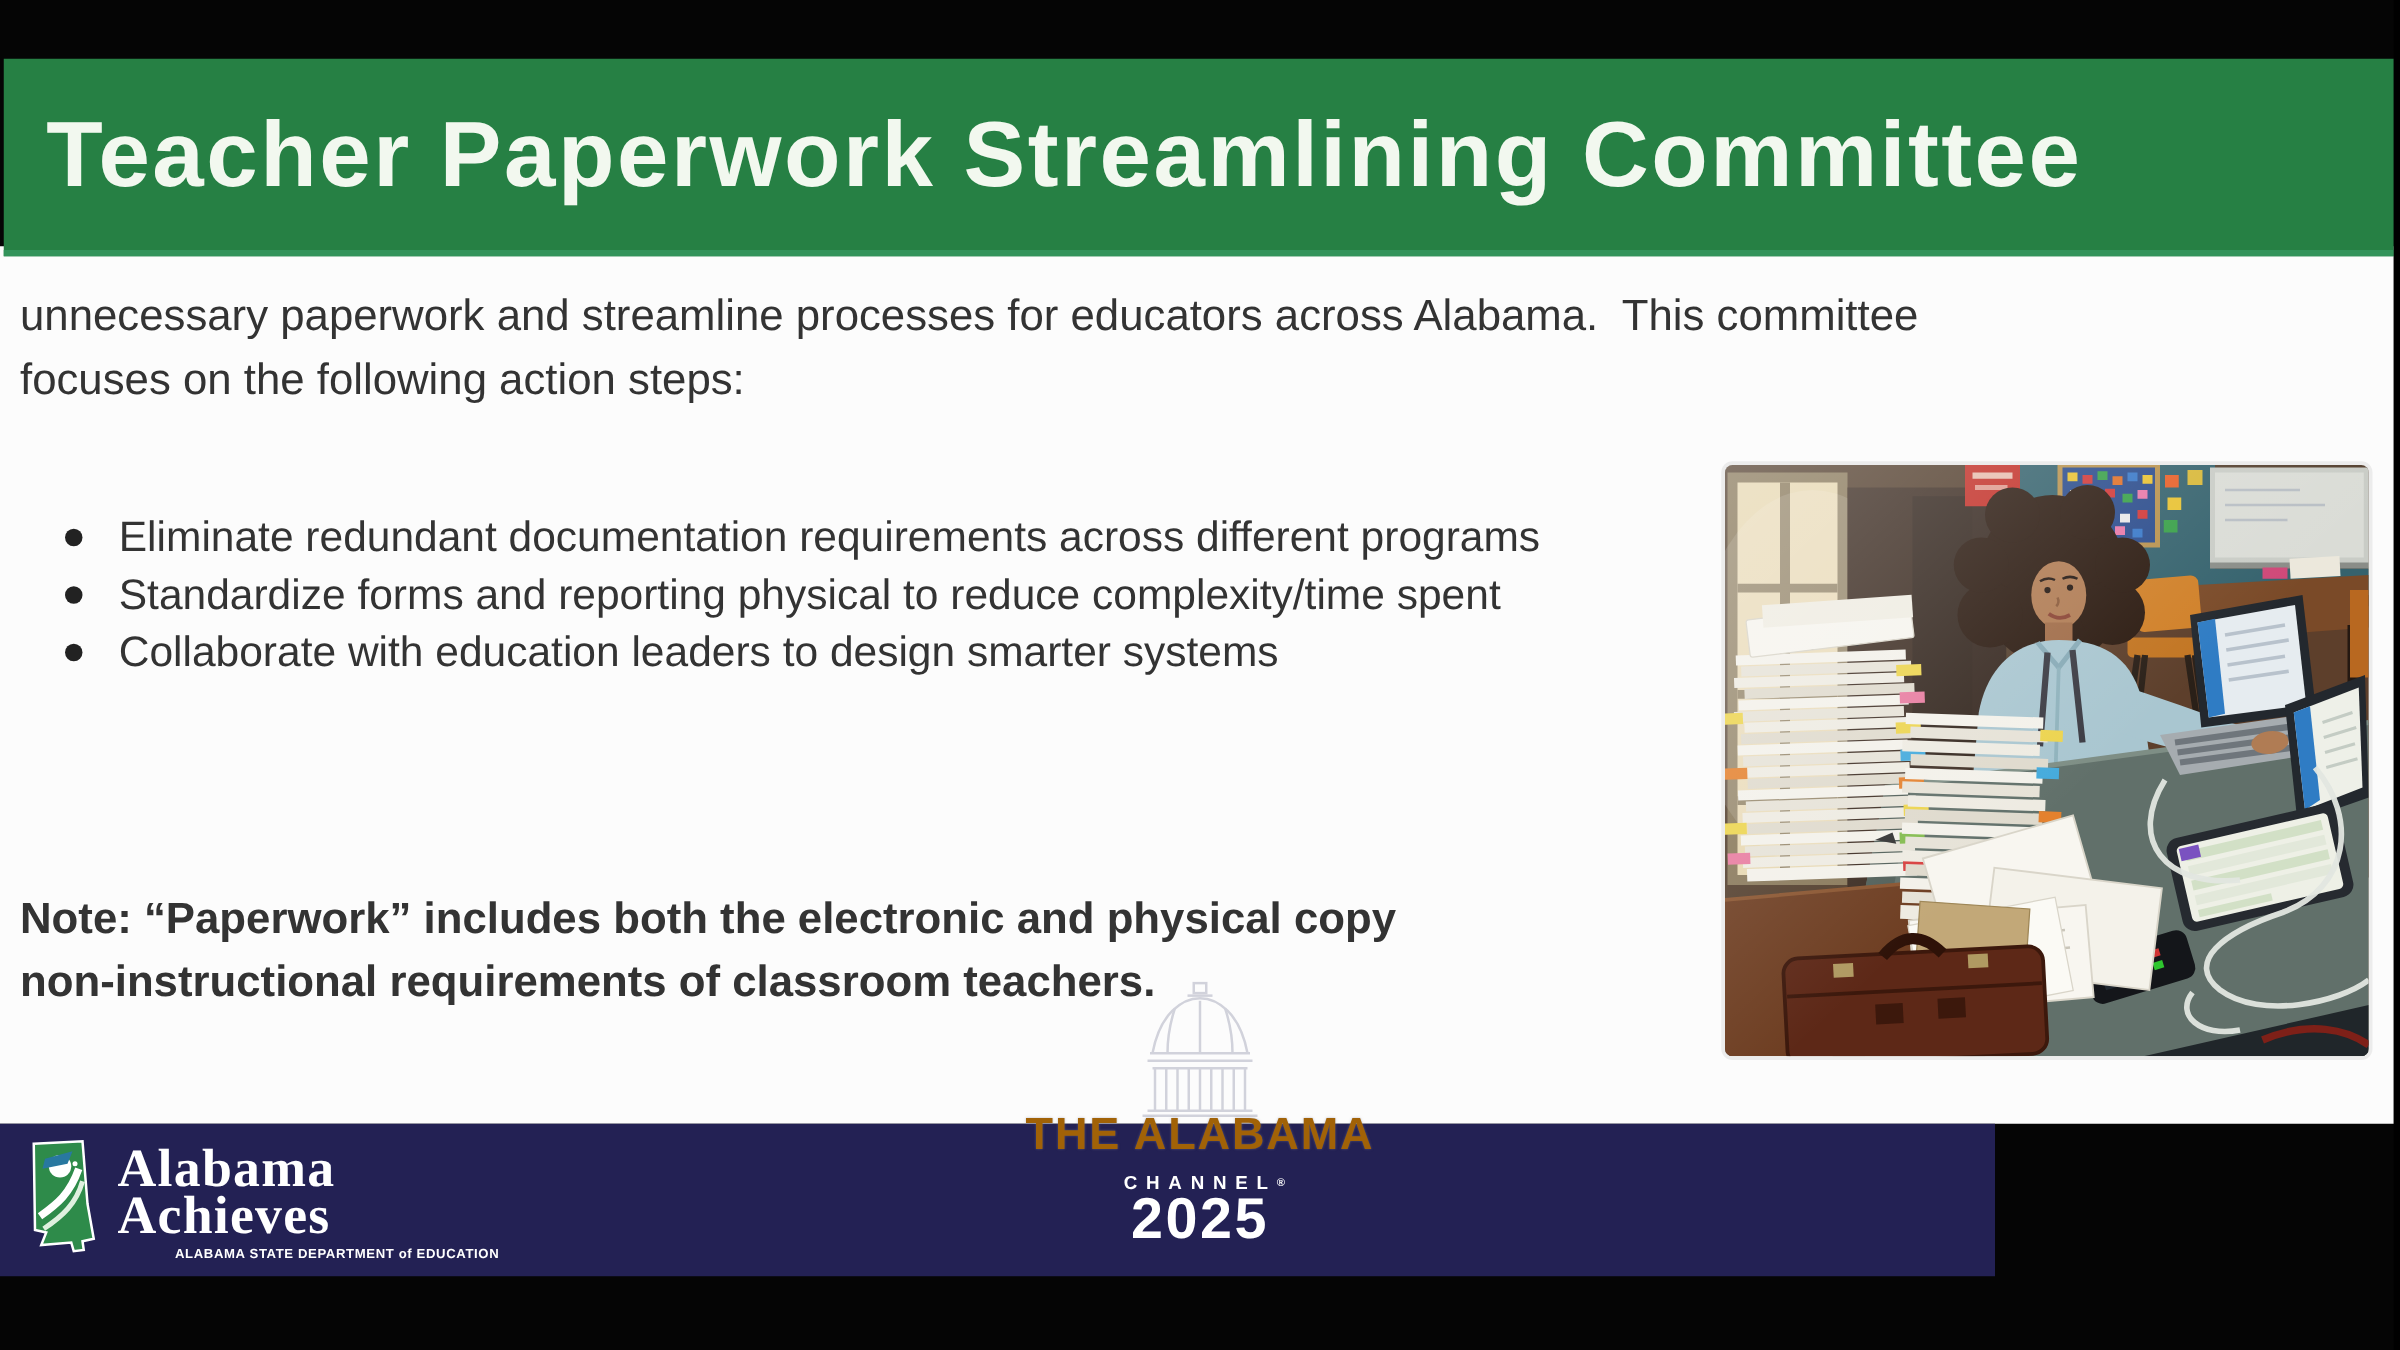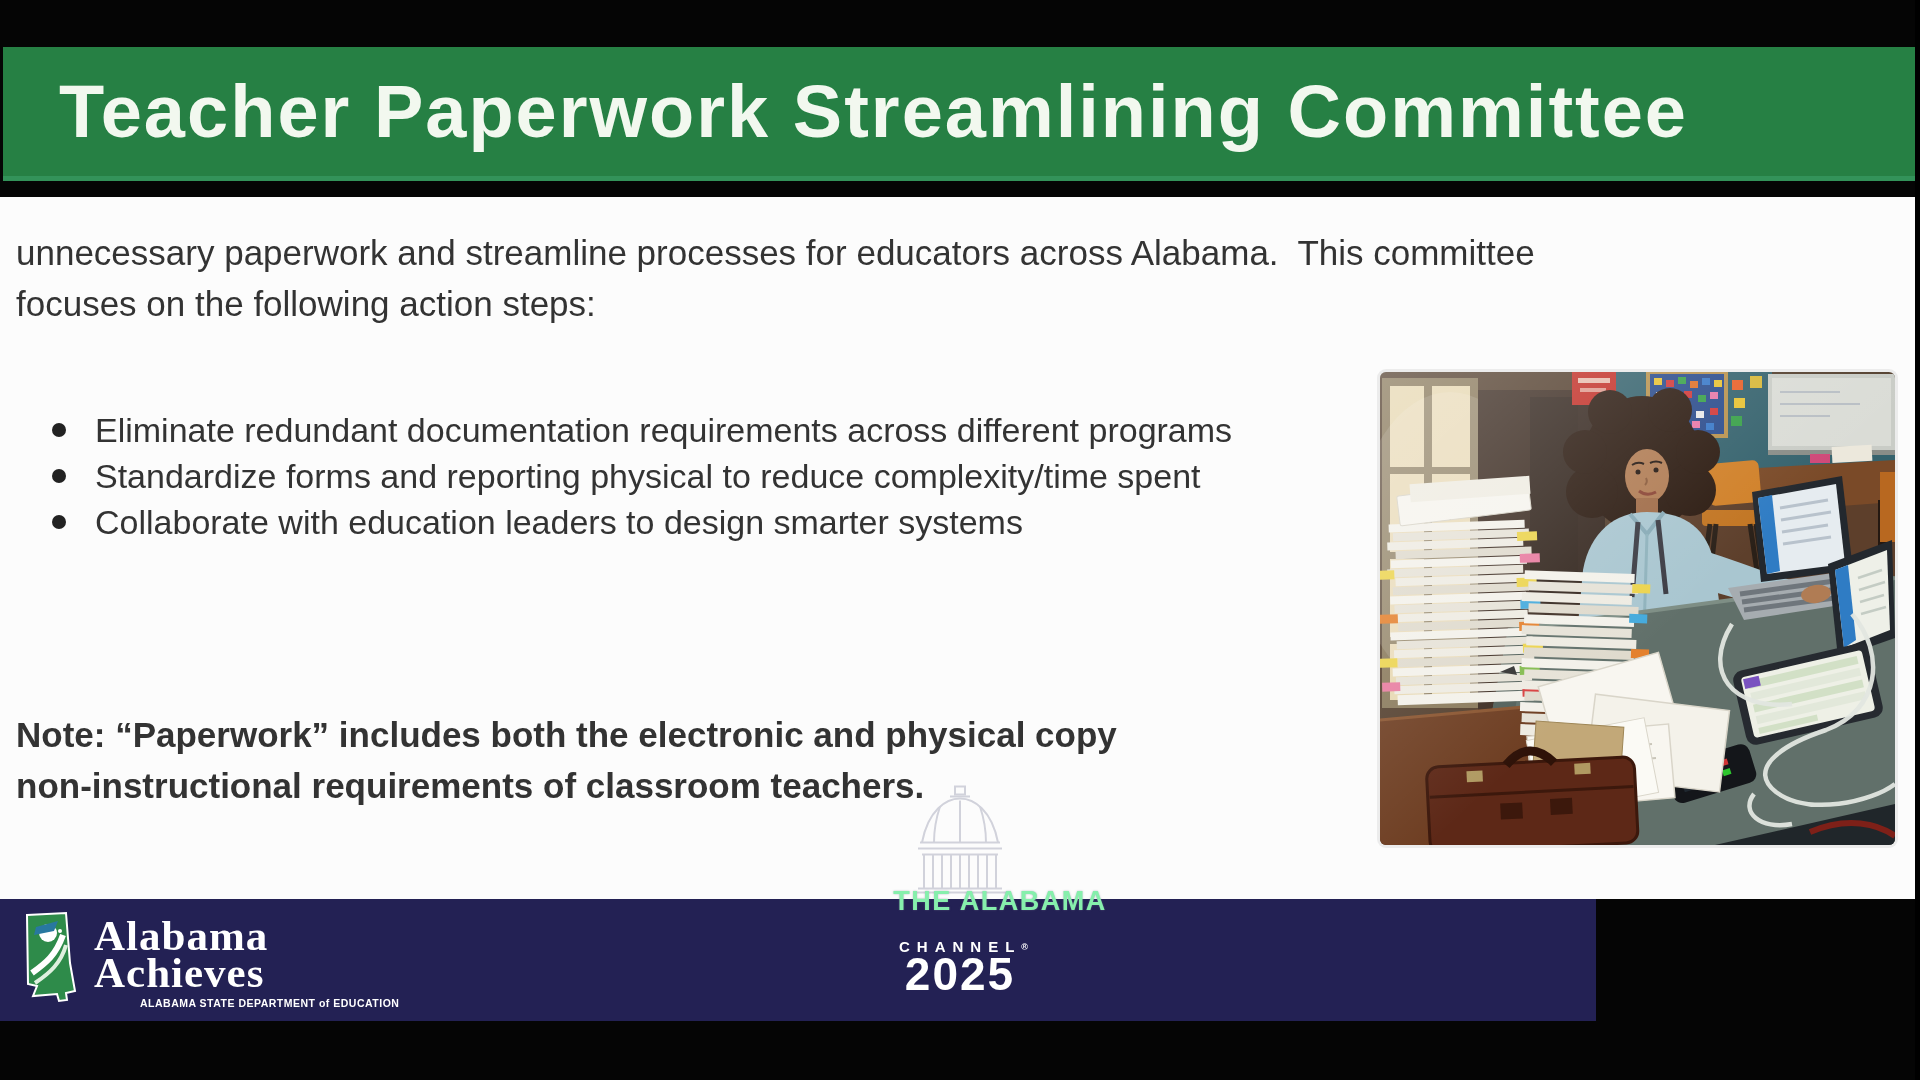--- a/index.html
+++ b/index.html
@@ -1,22 +1,22 @@
 <!DOCTYPE html>
 <html><head>
 <meta charset="utf-8">
 <style>
   html,body{margin:0;padding:0;background:#000;}
   #stage{position:relative;width:1920px;height:1080px;background:#050505;overflow:hidden;
          font-family:"Liberation Sans",sans-serif;}
   
   .slide-white{position:absolute;left:0;top:197px;width:1915px;height:702px;background:#fcfcfc;}
   
-  .banner{position:absolute;left:3px;top:47px;width:1912px;height:134px;background:#268044;
-          border-bottom:5px solid #33935a;display:flex;align-items:center;box-sizing:border-box;padding-left:22px;}
+  .banner{position:absolute;left:3px;top:47px;width:1912px;height:158px;background:#268044;
+          border-bottom:5px solid #33935a;display:flex;align-items:center;box-sizing:border-box;}
   .title{margin-left:34px;font-size:74px;font-weight:bold;letter-spacing:2px;color:#f2f8ef;white-space:pre;}
   
   .intro{position:absolute;left:16px;top:227px;font-size:35px;line-height:51px;color:#333;}
   .intro-line{white-space:pre;}
   .intro a{color:#3c6fc4;text-decoration:underline;cursor:pointer;}
   
   .bullets{position:absolute;left:16px;top:407px;margin:0;padding:0;list-style:none;
            font-size:34px;color:#333;}
   .bullets li{position:relative;padding-left:79px;height:46px;line-height:46px;white-space:pre;}
   .bullets li::before{content:"";position:absolute;left:36px;top:16px;width:14px;height:14px;
@@ -32,23 +32,23 @@
   .dome{position:absolute;left:908px;top:784px;width:104px;height:114px;opacity:0.9;}
   
   .footer{position:absolute;left:0;top:899px;width:1596px;height:122px;background:#232154;}
   .logo{position:absolute;left:20px;top:12px;display:flex;align-items:flex-start;}
   .logo-icon{width:58px;height:95px;}
   .logo-text{margin-left:16px;margin-top:6px;}
   .logo-name{font-family:"Liberation Serif",serif;font-weight:bold;color:#fff;font-size:43px;
              line-height:37px;letter-spacing:1px;}
   .logo-sub{color:#fff;font-size:10.5px;font-weight:bold;letter-spacing:0.5px;margin-top:6px;white-space:pre;margin-left:46px;}
   
-  .wm-line1{position:absolute;left:50%;transform:translateX(-50%);top:886px;font-size:27px;
-            font-weight:bold;letter-spacing:1.5px;color:#86efac;white-space:pre;
-            text-shadow:0 0 2px rgba(130,130,150,0.55);margin-left:40px;}
+  .wm-line1{position:absolute;left:50%;transform:translateX(-50%);top:886px;font-size:36px;
+            font-weight:bold;letter-spacing:1.5px;color:#a16207;white-space:pre;
+            text-shadow:0 0 2px rgba(130,130,150,0.55);}
   .wm-line2{position:absolute;left:50%;transform:translateX(-50%);top:938px;font-size:15px;
             font-weight:bold;letter-spacing:7px;color:#fff;white-space:pre;padding-left:7px;}
   .wm-line2 .reg{font-size:9px;letter-spacing:0;vertical-align:2px;}
   .wm-year{position:absolute;left:50%;transform:translateX(-50%);top:947px;font-size:46px;
            font-weight:bold;letter-spacing:2px;color:#ffffff;white-space:pre;}
   
   .edge-right{position:absolute;right:0;top:0;width:5px;height:1080px;background:#000;z-index:60;}
 </style>
 </head>
 <body>

